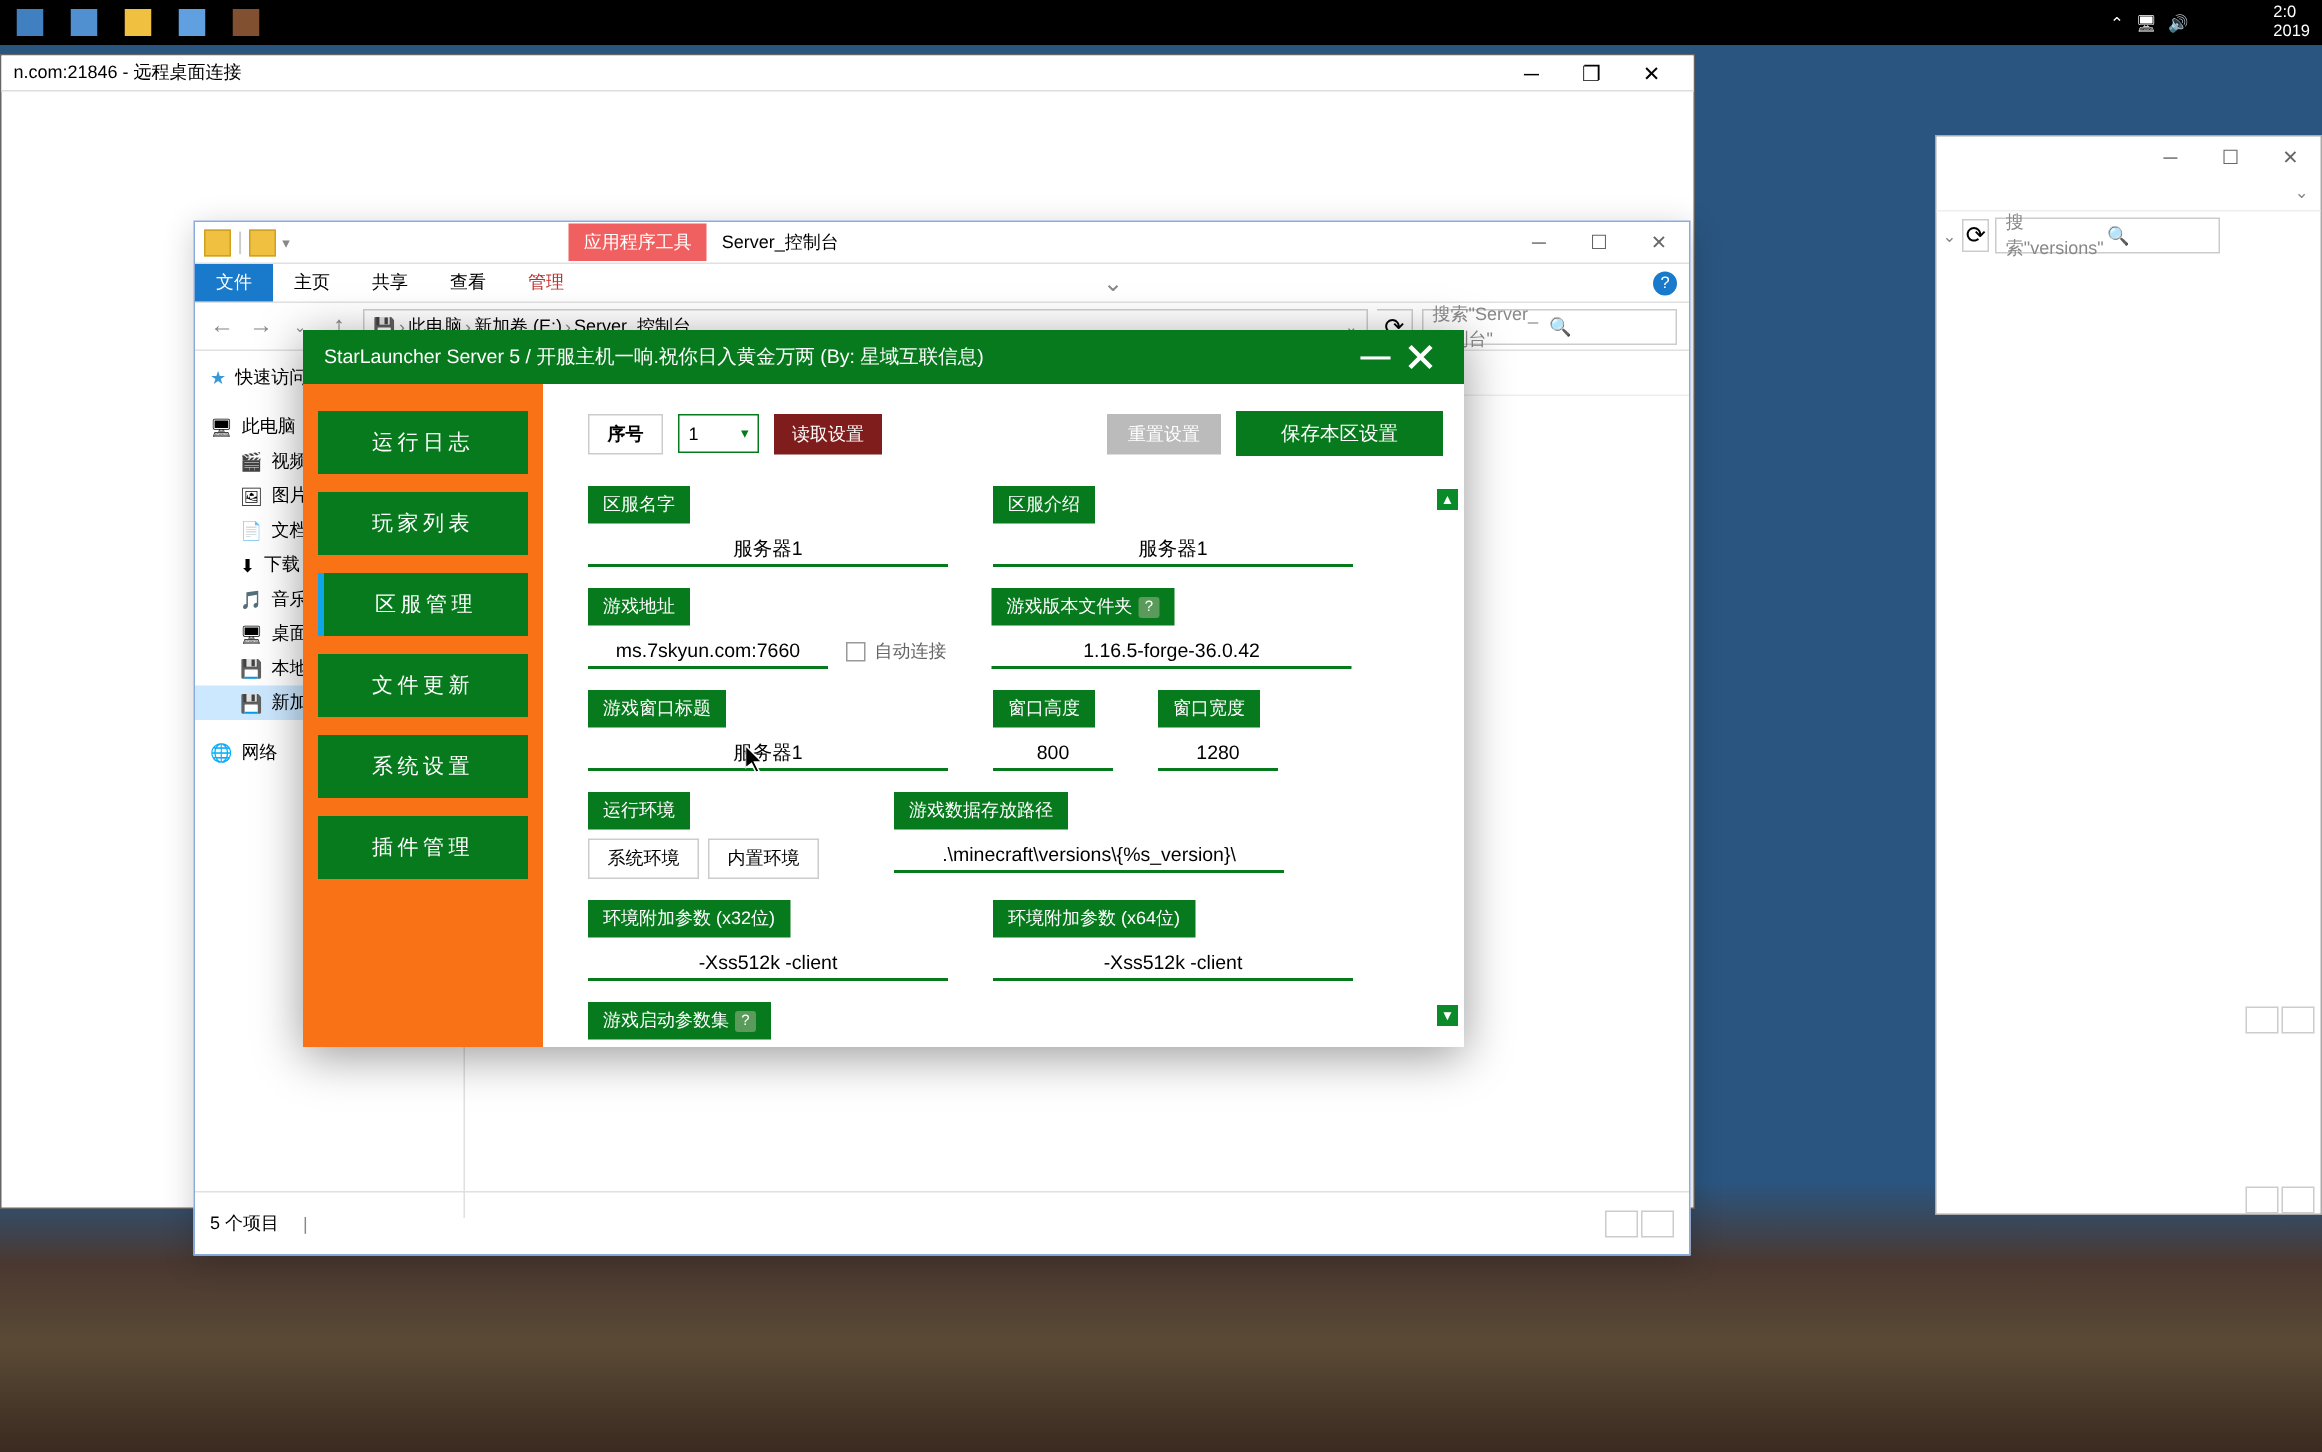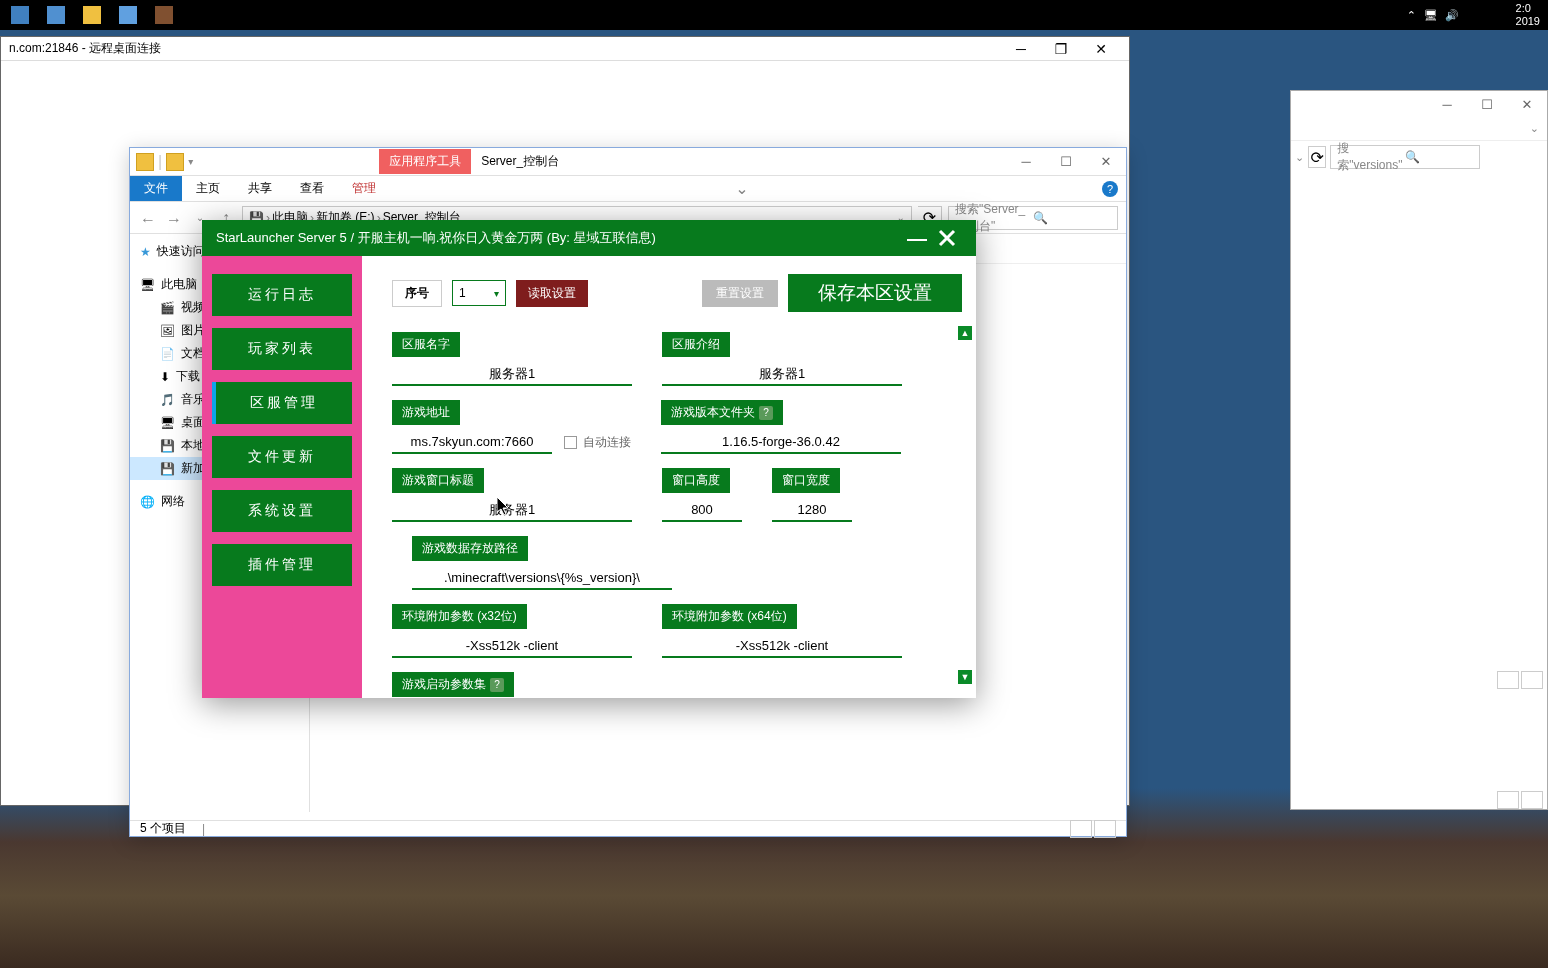--- a/index.html
+++ b/index.html
@@ -60,45 +60,45 @@
 .sidebar-indent { padding-left: 30px; }
 
 .explorer-content { flex: 1; }
 .content-header { display: flex; padding: 6px 10px; font-size: 12px; color: #555; border-bottom: 1px solid #eee; }
 .content-col { flex: 0 0 auto; }
 .content-col.name { width: 230px; padding-left: 80px; }
 .content-col.date { width: 100px; }
 .content-col.type { width: 100px; }
 .content-col.size { width: 80px; }
 
-.explorer-status { position: absolute; bottom: 0; left: 0; right: 0; height: 16px; border-top: 1px solid #e0e0e0; display: flex; align-items: center; padding: 0 10px; font-size: 12px; }
+.explorer-status { position: absolute; bottom: 0; left: 0; right: 0; height: 42px; border-top: 1px solid #e0e0e0; display: flex; align-items: center; padding: 0 10px; font-size: 12px; }
 .status-viewbtns { margin-left: auto; display: flex; gap: 2px; }
 .view-btn { width: 22px; height: 18px; border: 1px solid #ccc; cursor: pointer; }
 
 
 .starlauncher { position: absolute; top: 220px; left: 202px; width: 774px; height: 478px; background: #fff; box-shadow: 0 6px 30px rgba(0,0,0,0.4); z-index: 50; }
 .sl-titlebar { height: 36px; background: #077a1d; color: #fff; display: flex; align-items: center; padding: 0 14px; font-size: 13px; }
 .sl-title { flex: 1; }
 .sl-min { width: 30px; height: 30px; display: flex; align-items: center; justify-content: center; cursor: pointer; font-size: 20px; font-weight: bold; }
 .sl-close { width: 30px; height: 30px; display: flex; align-items: center; justify-content: center; cursor: pointer; }
 .sl-close svg { width: 18px; height: 18px; }
 
 .sl-body { display: flex; height: calc(100% - 36px); }
-.sl-sidebar { width: 160px; background: #ec4899; padding: 18px 10px; }
+.sl-sidebar { width: 160px; background: #f97316; padding: 18px 10px; }
 .sl-nav-item { height: 42px; background: #077a1d; color: #fff; display: flex; align-items: center; justify-content: center; font-size: 14px; margin-bottom: 12px; cursor: pointer; letter-spacing: 3px; }
 .sl-nav-item.active { border-left: 4px solid #0ea5e9; }
 
 .sl-content { flex: 1; padding: 18px 14px 18px 30px; position: relative; overflow: hidden; }
 .sl-toprow { display: flex; align-items: center; gap: 10px; margin-bottom: 20px; }
 .sl-field-label-sm { background: #fff; border: 1px solid #ccc; padding: 4px 12px; font-size: 12px; font-weight: bold; }
 .sl-select { width: 54px; height: 26px; border: 1px solid #077a1d; display: flex; align-items: center; padding: 0 6px; font-size: 12px; position: relative; }
 .sl-select-arrow { margin-left: auto; color: #077a1d; font-size: 10px; }
 .sl-btn-orange { background: #7f1d1d; color: #fff; padding: 5px 12px; font-size: 12px; cursor: pointer; border: none; }
 .sl-btn-grey { background: #bbb; color: #fff; padding: 5px 14px; font-size: 12px; cursor: pointer; border: none; margin-left: auto; }
-.sl-btn-green { background: #077a1d; color: #fff; padding: 6px 30px; font-size: 19px; cursor: pointer; border: none; }
+.sl-btn-green { background: #077a1d; color: #fff; padding: 6px 30px; font-size: 13px; cursor: pointer; border: none; }
 
 .sl-form-row { display: flex; gap: 30px; margin-bottom: 14px; }
 .sl-form-group { display: flex; flex-direction: column; }
 .sl-label { background: #077a1d; color: #fff; padding: 4px 10px; font-size: 12px; align-self: flex-start; margin-bottom: 6px; white-space: nowrap; }
 .sl-label.with-help { display: flex; align-items: center; gap: 4px; }
 .sl-help { width: 14px; height: 14px; background: #5a9a5a; color: #fff; display: inline-flex; align-items: center; justify-content: center; font-size: 10px; border-radius: 2px; }
 .sl-input { border: none; border-bottom: 2px solid #077a1d; padding: 3px 6px; font-size: 13px; text-align: center; background: transparent; outline: none; }
 .sl-input-240 { width: 240px; }
 .sl-input-80 { width: 80px; }
 .sl-input-wide { width: 260px; }
@@ -402,20 +402,27 @@
           <div class="sl-label">窗口高度</div>
           <input class="sl-input sl-input-80" value="800" style="">
         </div>
         <div class="sl-form-group">
           <div class="sl-label">窗口宽度</div>
           <input class="sl-input sl-input-80" value="1280" style="">
         </div>
       </div>
 
       <div class="sl-form-row">
+        <div class="sl-form-group">
+          <div class="sl-label">运行环境</div>
+          <div class="sl-radio-group">
+            <div class="sl-radio-btn">系统环境</div>
+            <div class="sl-radio-btn">内置环境</div>
+          </div>
+        </div>
         <div class="sl-form-group" style="margin-left:20px">
           <div class="sl-label">游戏数据存放路径</div>
           <input class="sl-input sl-input-wide" value=".\minecraft\versions\{%s_version}\" style="">
         </div>
       </div>
 
       <div class="sl-form-row">
         <div class="sl-form-group">
           <div class="sl-label">环境附加参数 (x32位)</div>
           <input class="sl-input sl-input-240" value="-Xss512k -client" style="">

